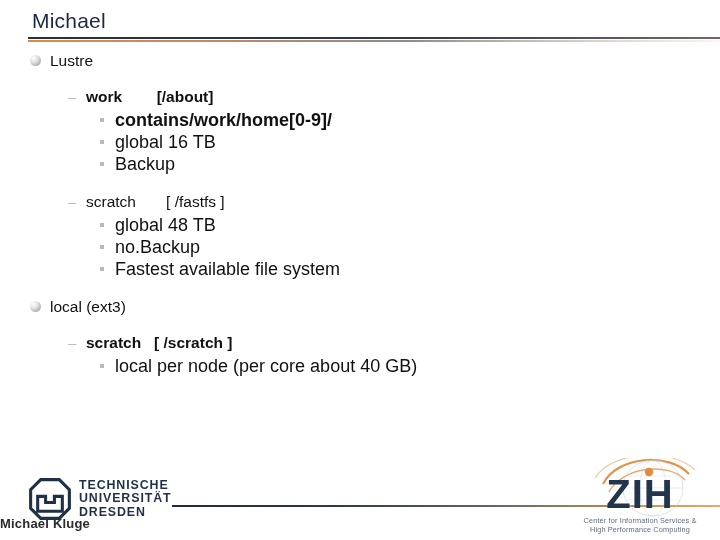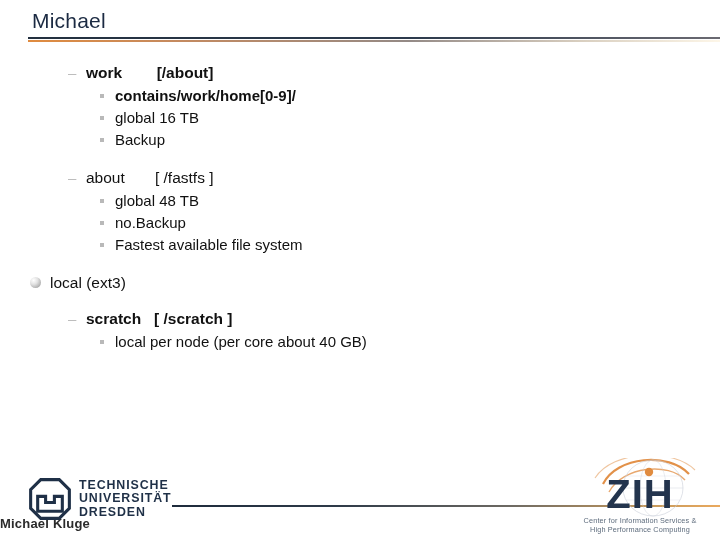--- a/index.html
+++ b/index.html
@@ -121,21 +121,21 @@
     flex: 0 0 15px;
     padding-top: 9px;
   }
   .sq {
     display: block;
     width: 3.5px;
     height: 3.5px;
     background: #b9b9b9;
   }
   .lvl3 .txt {
-    font-size: 15px;
+    font-size: 18px;
     color: #111111;
     line-height: 22px;
     white-space: pre;
   }
   .lvl3 .txt.bold { font-weight: bold; }
 
   .group-gap { height: 12px; }
   .section-gap { height: 16px; }
 
   
@@ -215,20 +215,26 @@
 <div id="slide">
 
   <div id="title-block">
     <div id="slide-title">Michael</div>
   </div>
   <div id="title-rule-dark"></div>
   <div id="title-rule-accent"></div>
 
   <div id="content">
 
+    <div class="lvl1">
+      <div class="marker">
+          <span class="ball"></span>
+        </div>
+      <div class="txt">Lustre</div>
+    </div>
 
     <div class="group-gap"></div>
 
     <div class="lvl2">
       <div class="marker">–</div>
       <div class="txt bold">work        [/about]</div>
     </div>
     <div class="lvl3">
       <div class="marker">
           <span class="sq"></span>
@@ -245,21 +251,21 @@
       <div class="marker">
           <span class="sq"></span>
         </div>
       <div class="txt">Backup</div>
     </div>
 
     <div class="section-gap"></div>
 
     <div class="lvl2">
       <div class="marker">–</div>
-      <div class="txt">about       [ /fastfs ]</div>
+      <div class="txt">scratch       [ /fastfs ]</div>
     </div>
     <div class="lvl3">
       <div class="marker">
           <span class="sq"></span>
         </div>
       <div class="txt">global 48 TB</div>
     </div>
     <div class="lvl3">
       <div class="marker">
           <span class="sq"></span>

